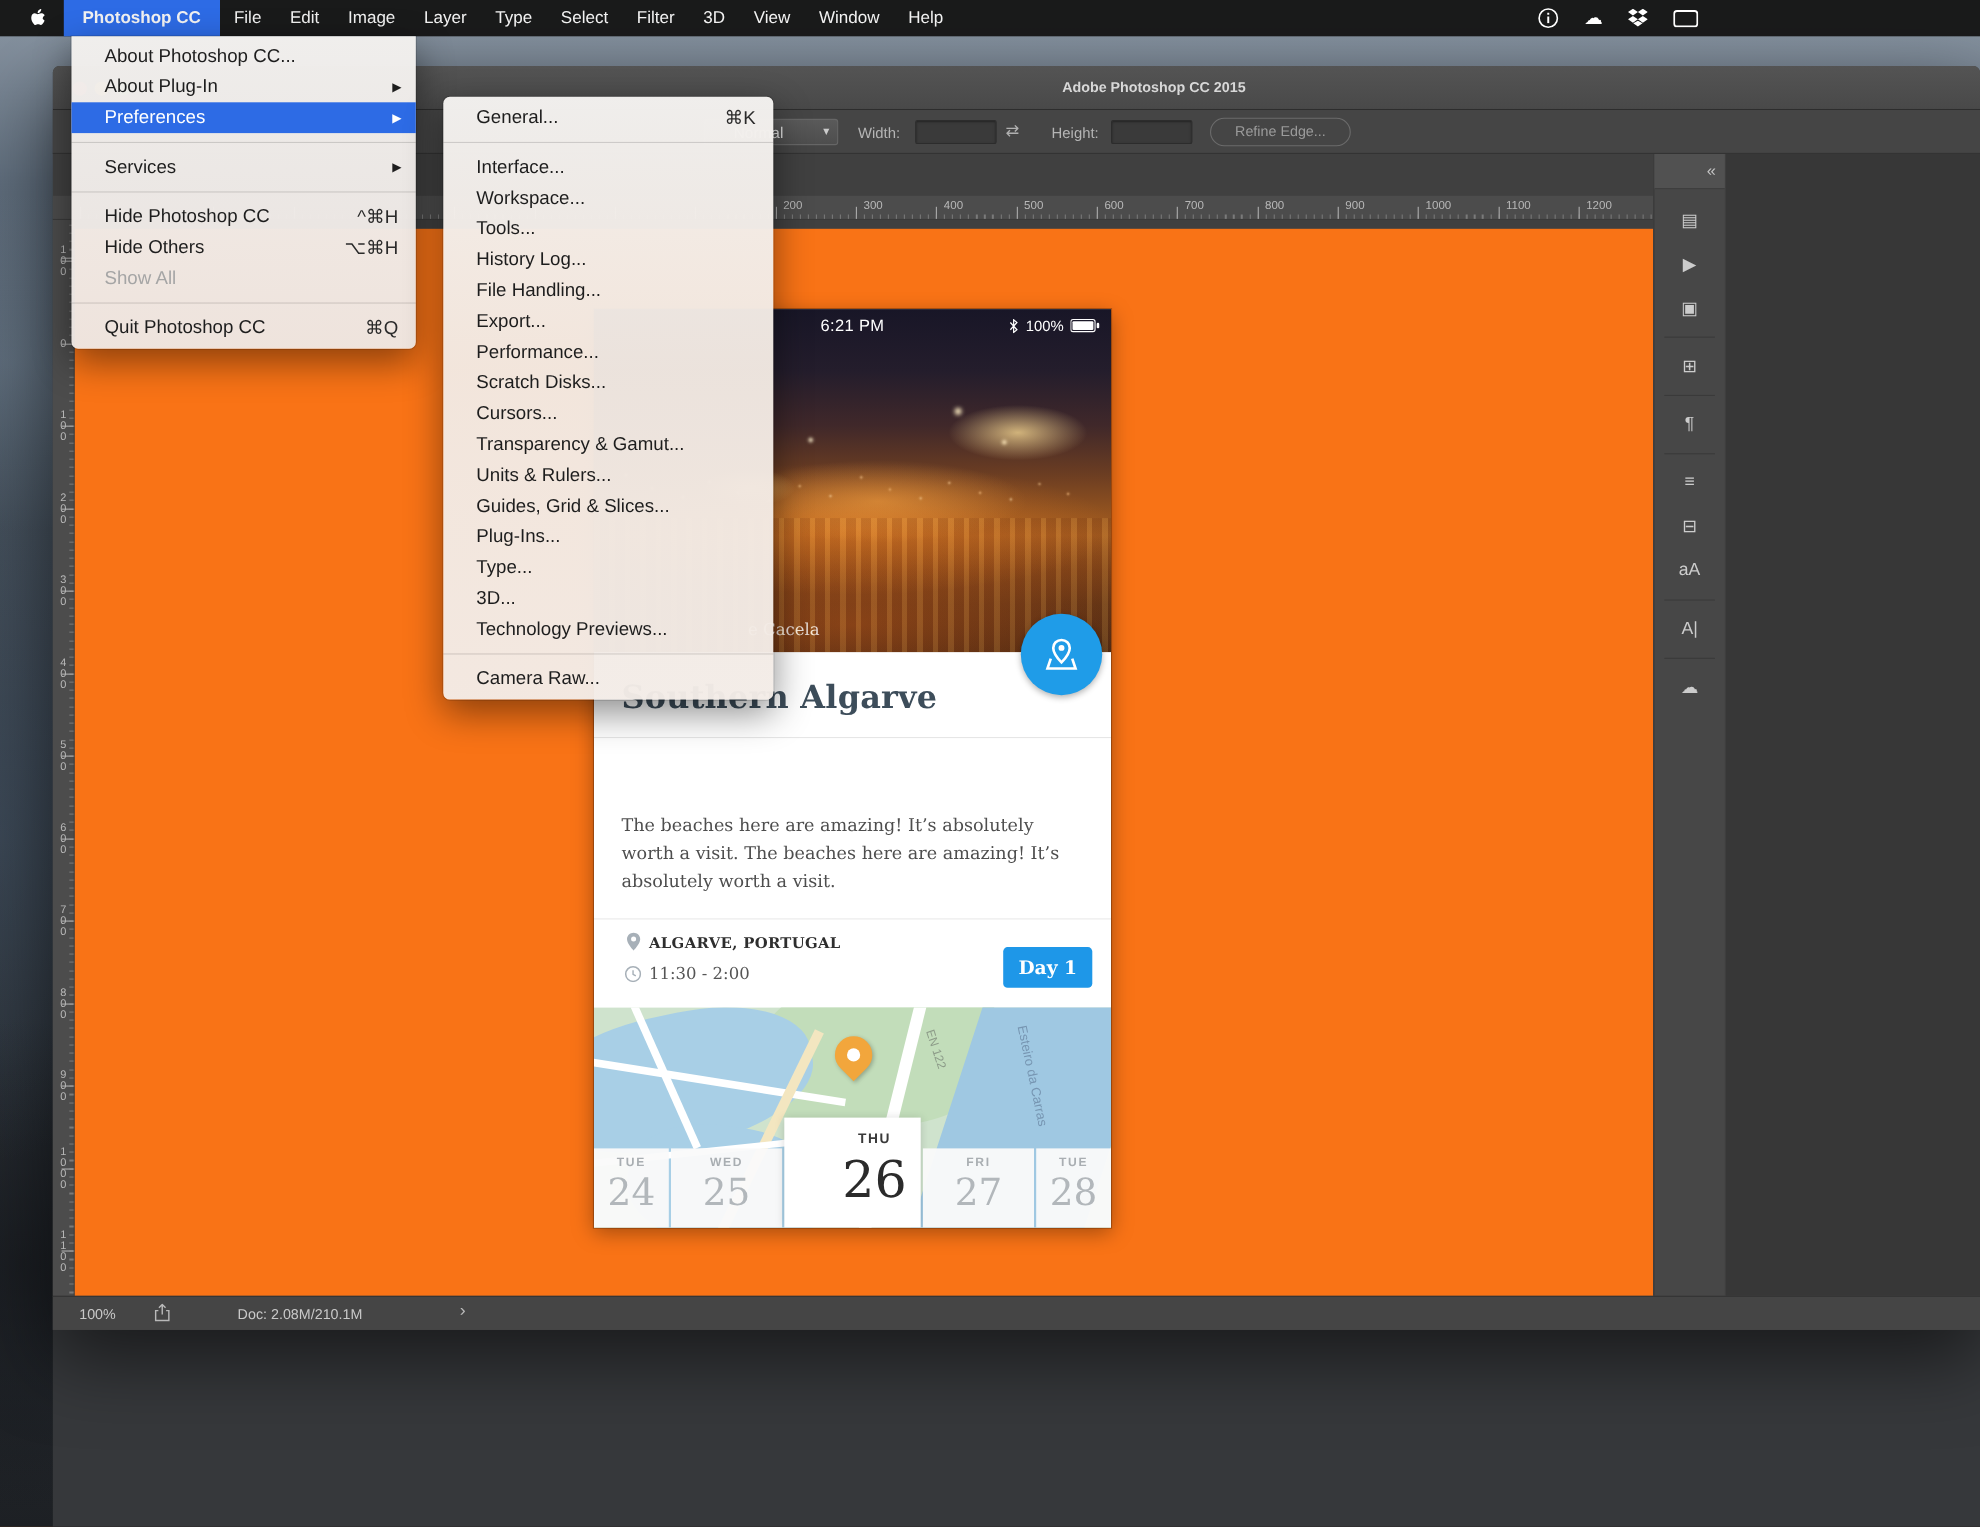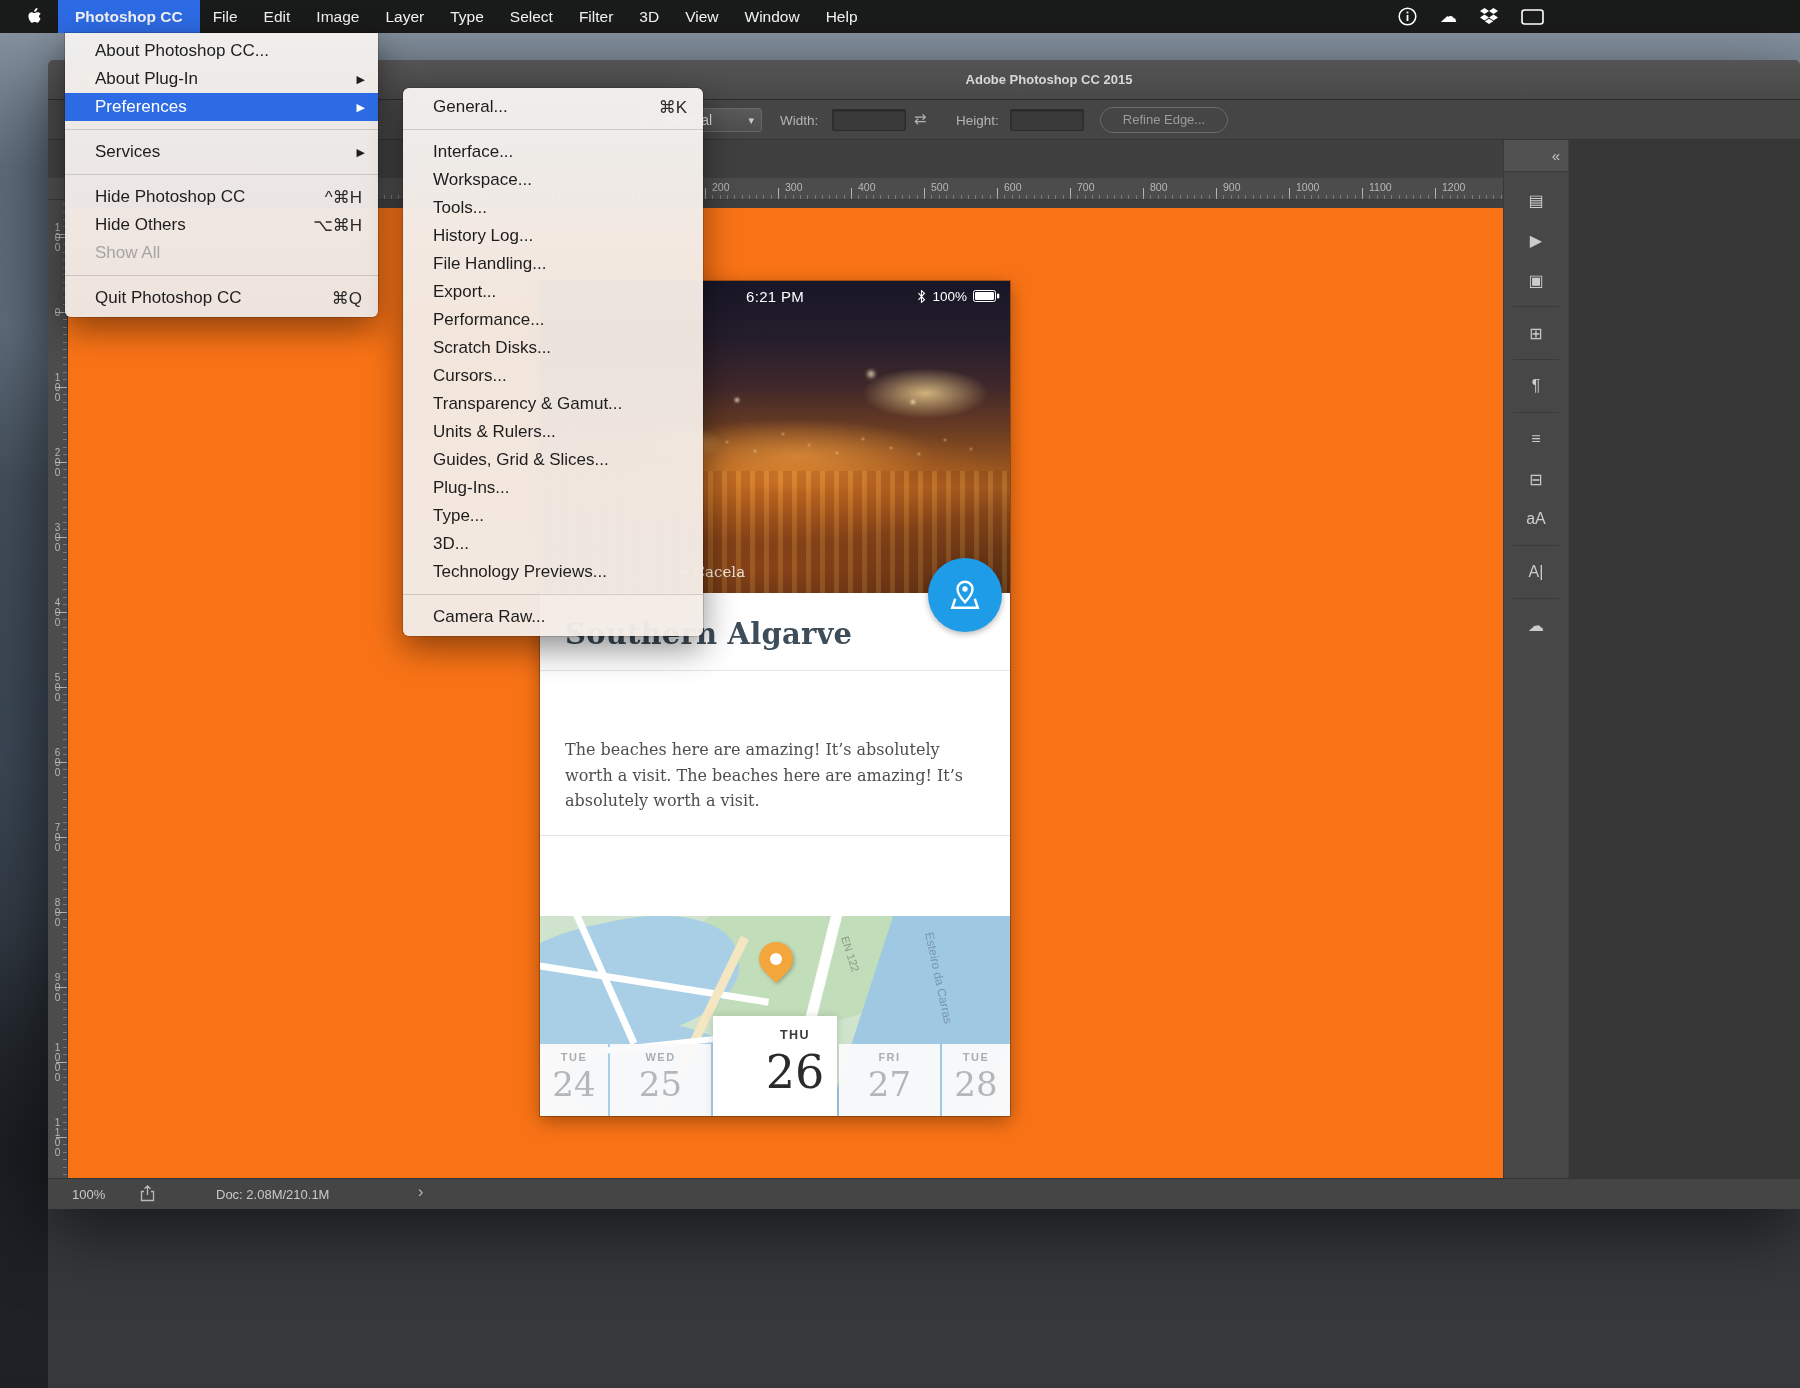--- a/index.html
+++ b/index.html
@@ -298,20 +298,36 @@
 
         <div class="sec-title">
           <div class="doc-title">Southern Algarve</div>
         </div>
 
 
         <div class="sec-desc">
           <p class="desc-text">The beaches here are amazing! It’s absolutely worth a visit. The beaches here are amazing! It’s absolutely worth a visit.</p>
         </div>
 
+        <div class="sec-loc">
+          <span class="loc-pin-icon">
+            <svg width="14" height="18" viewBox="0 0 14 18">
+                <path fill-rule="evenodd" d="M7 1 C3.7 1 1 3.6 1 6.8 C1 11 7 17 7 17 S13 11 13 6.8 C13 3.6 10.3 1 7 1 Z M7 9 A2.3 2.3 0 1 1 7 4.4 A2.3 2.3 0 0 1 7 9 Z" fill="#a7b0b8"></path>
+              </svg>
+          </span>
+          <span class="loc-name">ALGARVE, PORTUGAL</span>
+          <span class="loc-clock-icon">
+            <svg width="15" height="15" viewBox="0 0 15 15">
+                <circle cx="7.5" cy="7.5" r="6.7" fill="none" stroke="#a7b0b8" stroke-width="1.4"></circle>
+                <path d="M7.5 4 V7.8 L10 9.2" stroke="#a7b0b8" stroke-width="1.3" fill="none"></path>
+              </svg>
+          </span>
+          <span class="loc-time">11:30 - 2:00</span>
+          <div class="day-btn">Day 1</div>
+        </div>
 
         <div class="sec-map">
           <div class="mg1"></div>
           <div class="mw1"></div>
           <div class="mw2"></div>
           <div class="mw3"></div>
           <div class="mr1"></div>
           <div class="mr2"></div>
           <div class="mr3"></div>
           <div class="mr4"></div>

